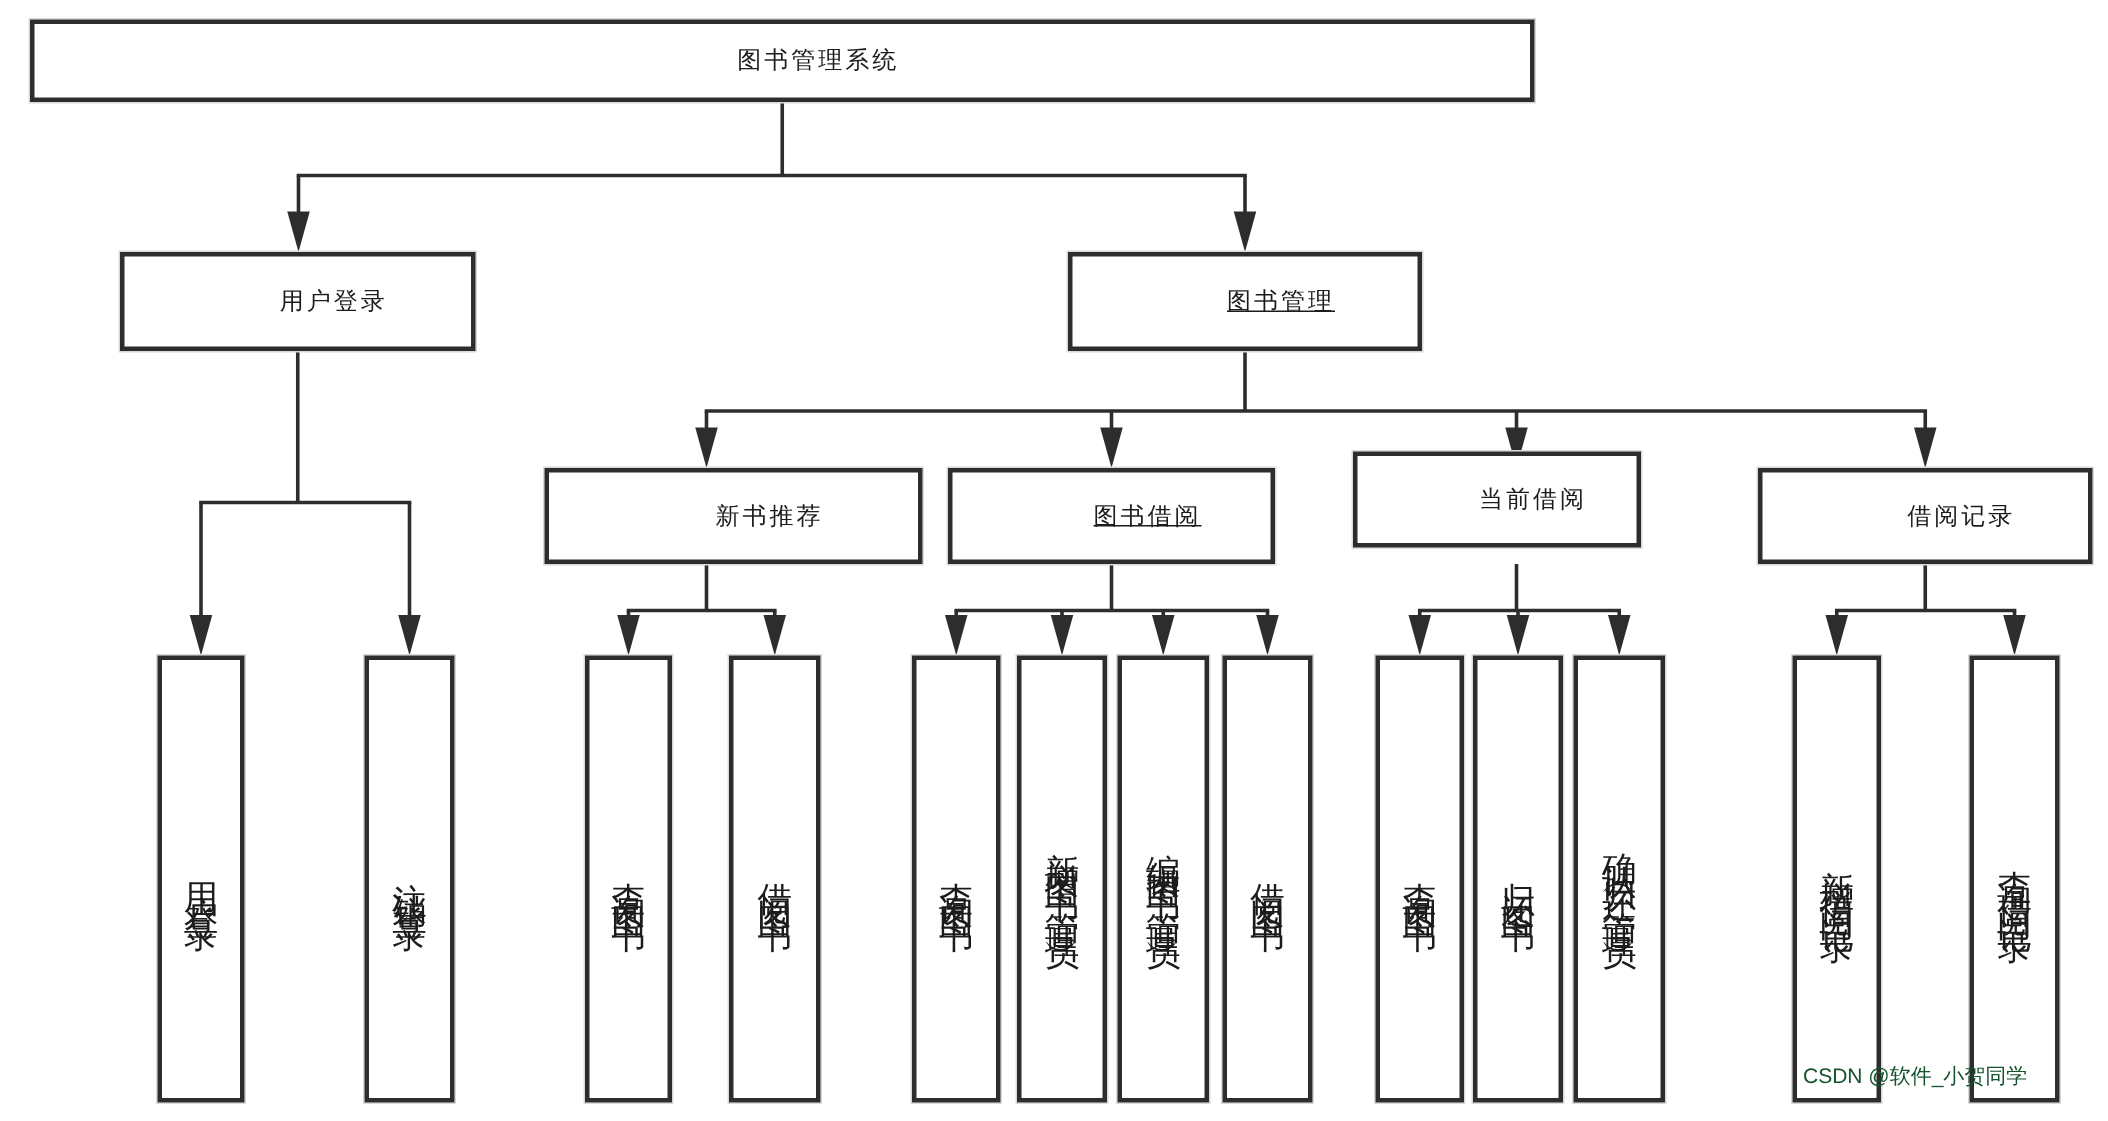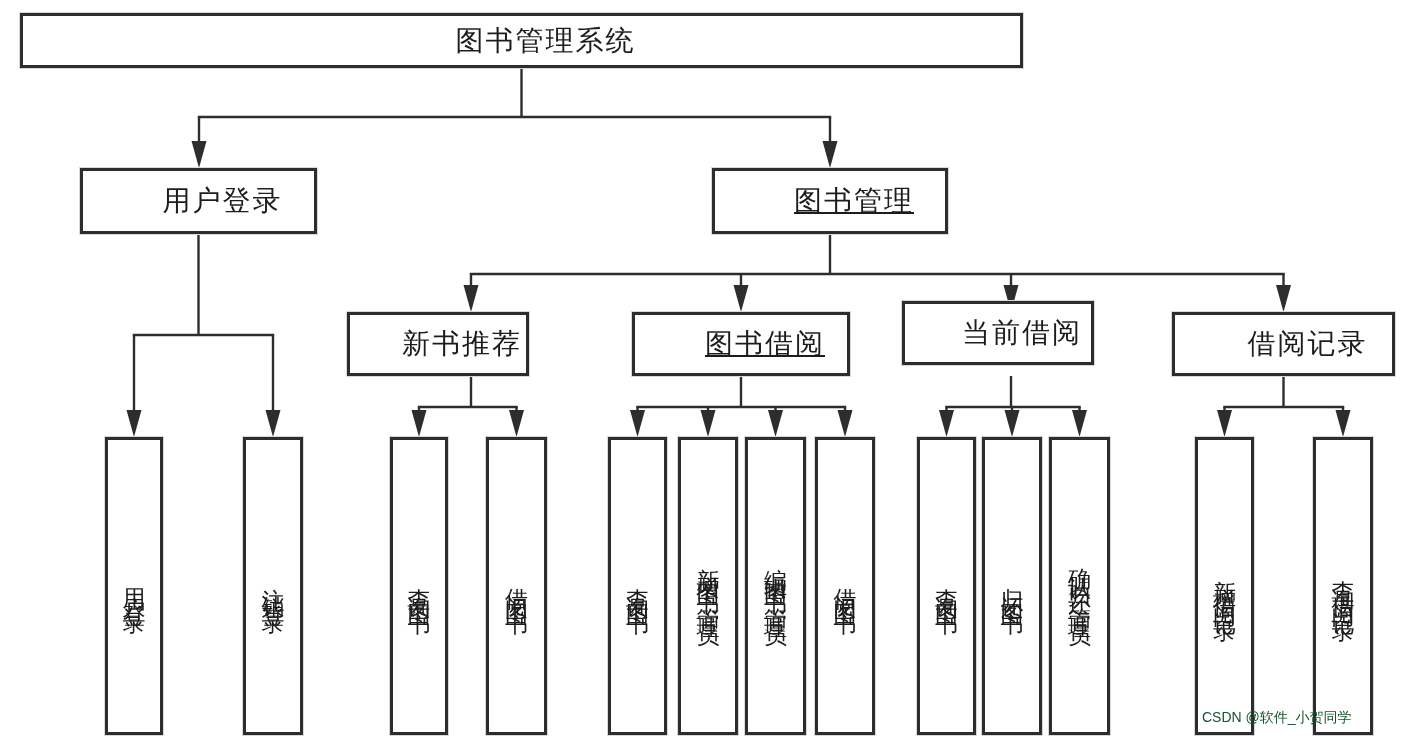--- a/index.html
+++ b/index.html
@@ -27,21 +27,21 @@
     border: 3px solid #2d2d2d;
     box-shadow: 0 0 0 1px #d9d9d9;
     background: #ffffff;
     color: #1c1c1c;
     display: flex;
     align-items: center;
     justify-content: center;
     z-index: 2;
   }
   .hbox {
-    font-size: 28px;
+    font-size: 16px;
     letter-spacing: 2px;
     white-space: nowrap;
     padding-left: 48px;
   }
   .leaf {
     writing-mode: vertical-rl;
     text-orientation: mixed;
     font-size: 23px;
     letter-spacing: 8px;
     line-height: 1;
@@ -115,21 +115,21 @@
       <polygon points="1217,410 1232,410 1224.5,437" fill="#2d2d2d"></polygon>
       <line x1="1343" y1="407" x2="1343" y2="415" stroke="#2d2d2d" stroke-width="2.4"></line>
       <polygon points="1335.5,410 1350.5,410 1343,437" fill="#2d2d2d"></polygon>
     </svg>
 
   <div class="box hbox" style="left:20px; top:13px; width:1003px; height:55px;">图书管理系统</div>
 
   <div class="box hbox" style="left:80px; top:168px; width:237px; height:66px;">用户登录</div>
   <div class="box hbox" style="left:712px; top:168px; width:236px; height:66px;text-decoration:underline;">图书管理</div>
 
-  <div class="box hbox" style="left:347px; top:312px; width:182px; height:64px;">新书推荐</div>
+  <div class="box hbox" style="left:363px; top:312px; width:252px; height:64px;">新书推荐</div>
   <div class="box hbox" style="left:632px; top:312px; width:218px; height:64px;text-decoration:underline;">图书借阅</div>
   <div class="box hbox" style="left:902px; top:301px; width:192px; height:64px;">当前借阅</div>
   <div class="box hbox" style="left:1172px; top:312px; width:223px; height:64px;">借阅记录</div>
 
   <div class="box leaf" style="left:105px; top:437px; width:58px; height:298px;">用户登录</div>
   <div class="box leaf" style="left:243px; top:437px; width:60px; height:298px;">注销登录</div>
 
   <div class="box leaf" style="left:390px; top:437px; width:58px; height:298px;">查询图书</div>
   <div class="box leaf" style="left:486px; top:437px; width:61px; height:298px;">借阅图书</div>
 

